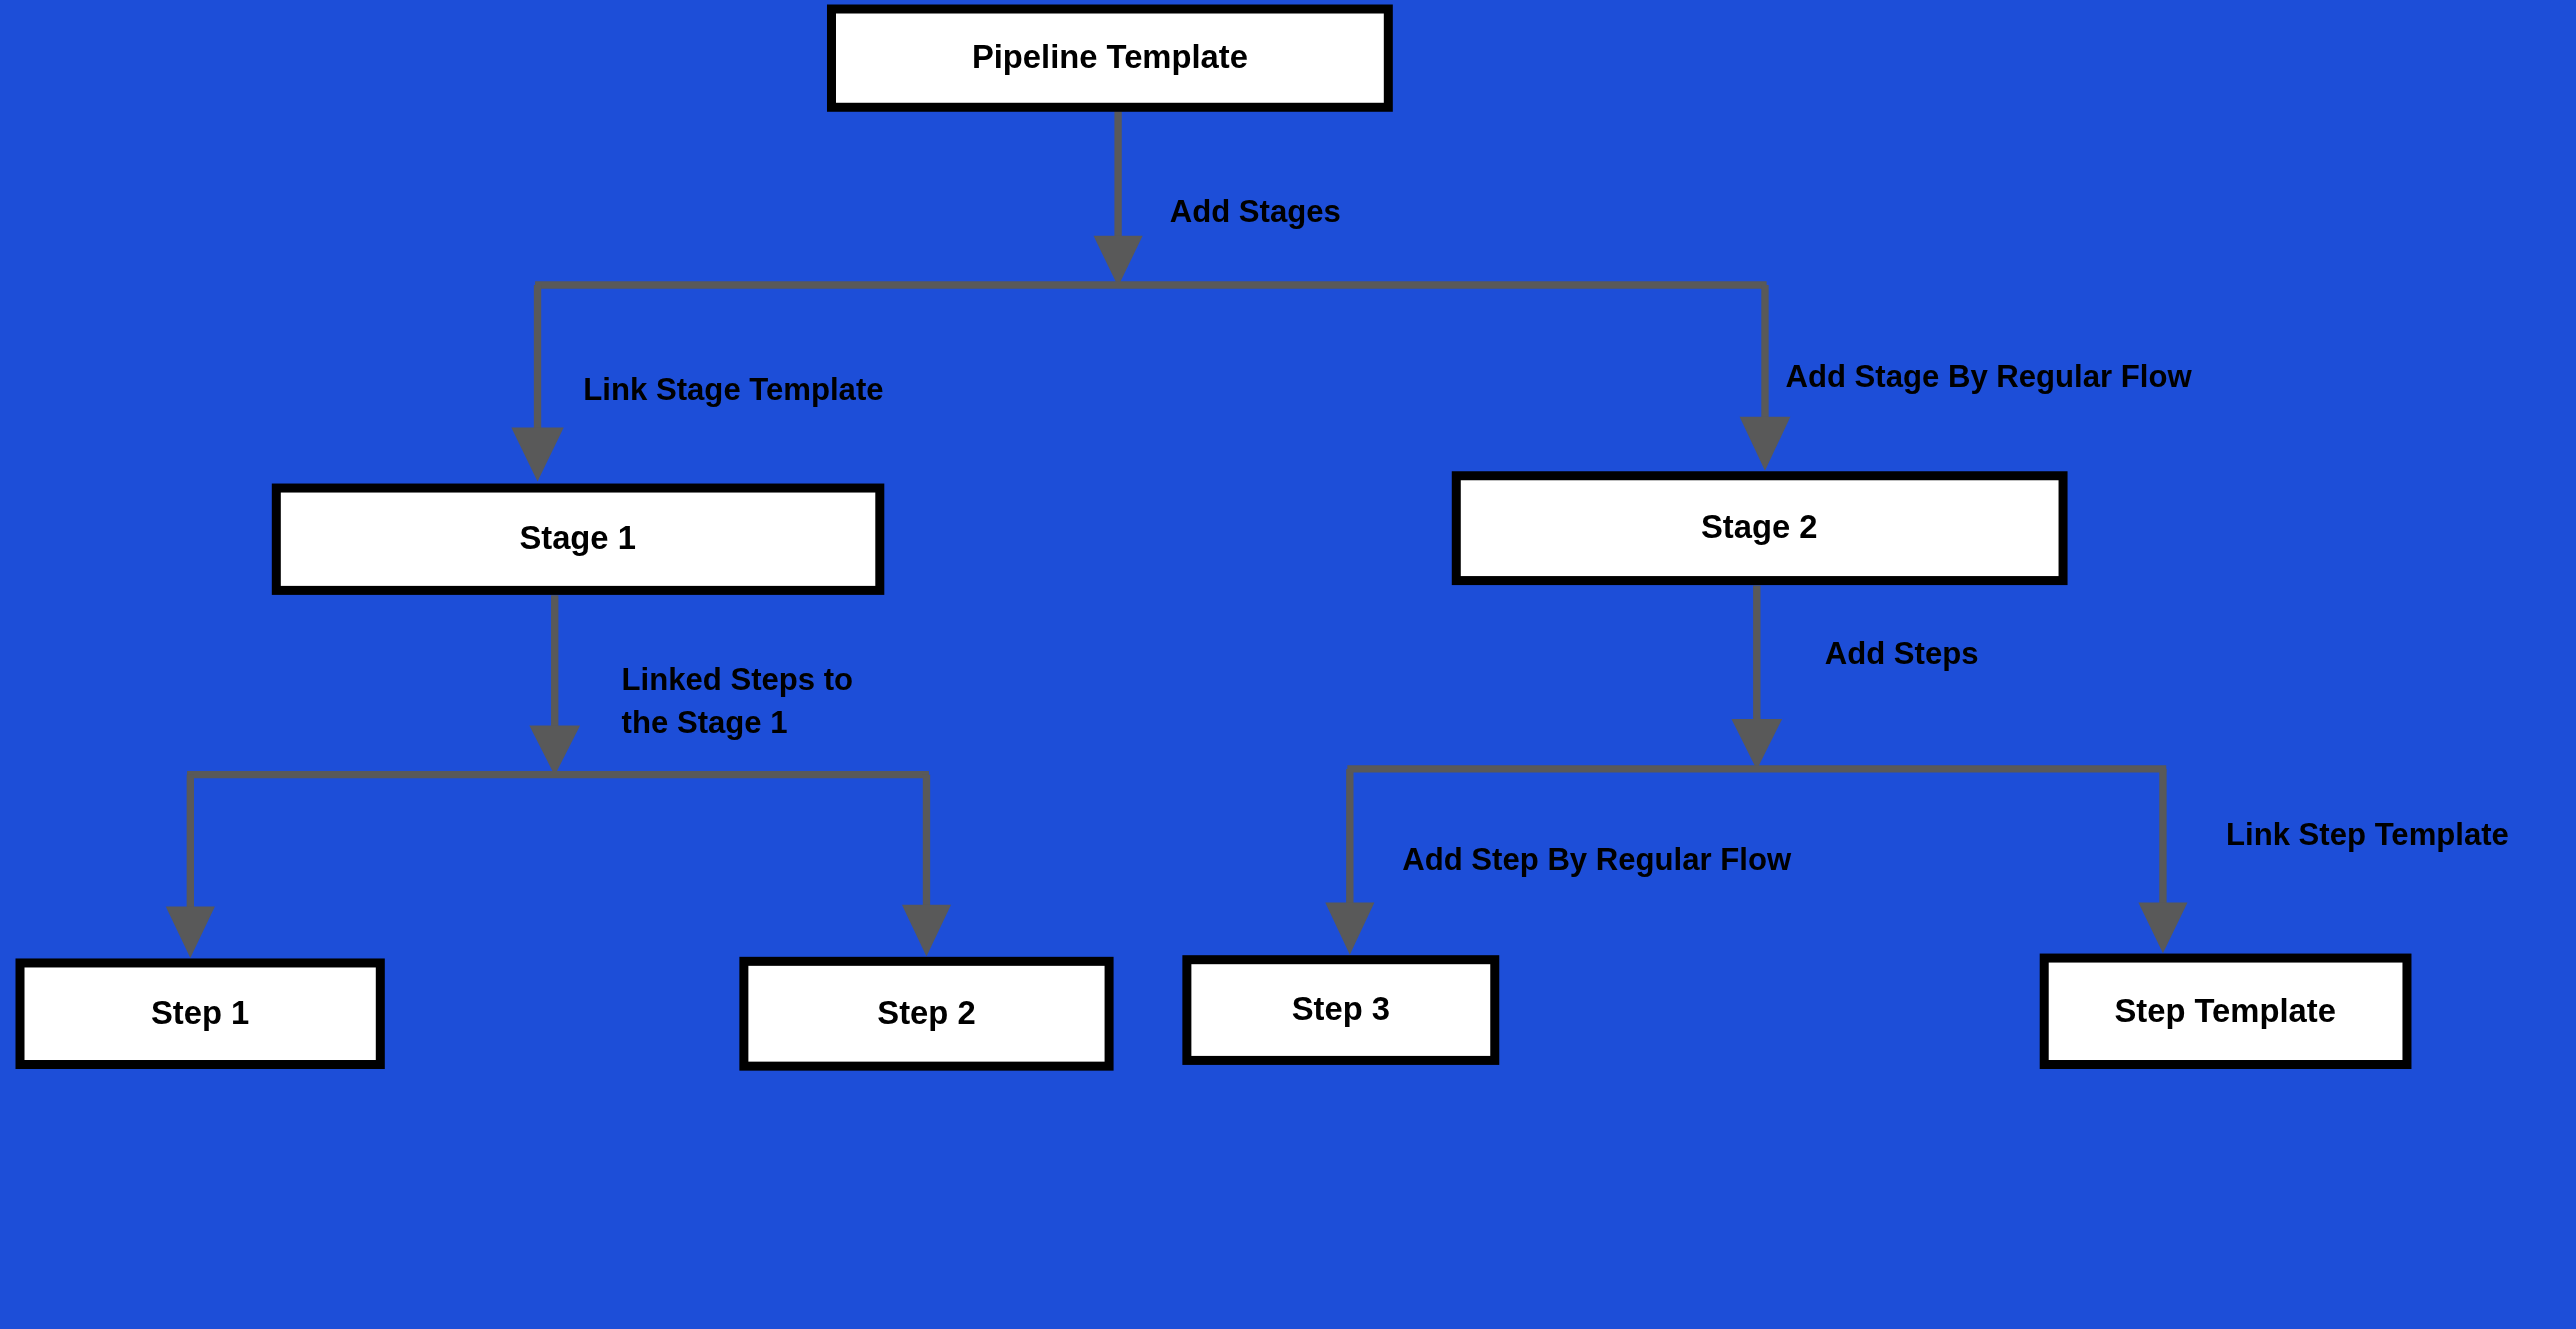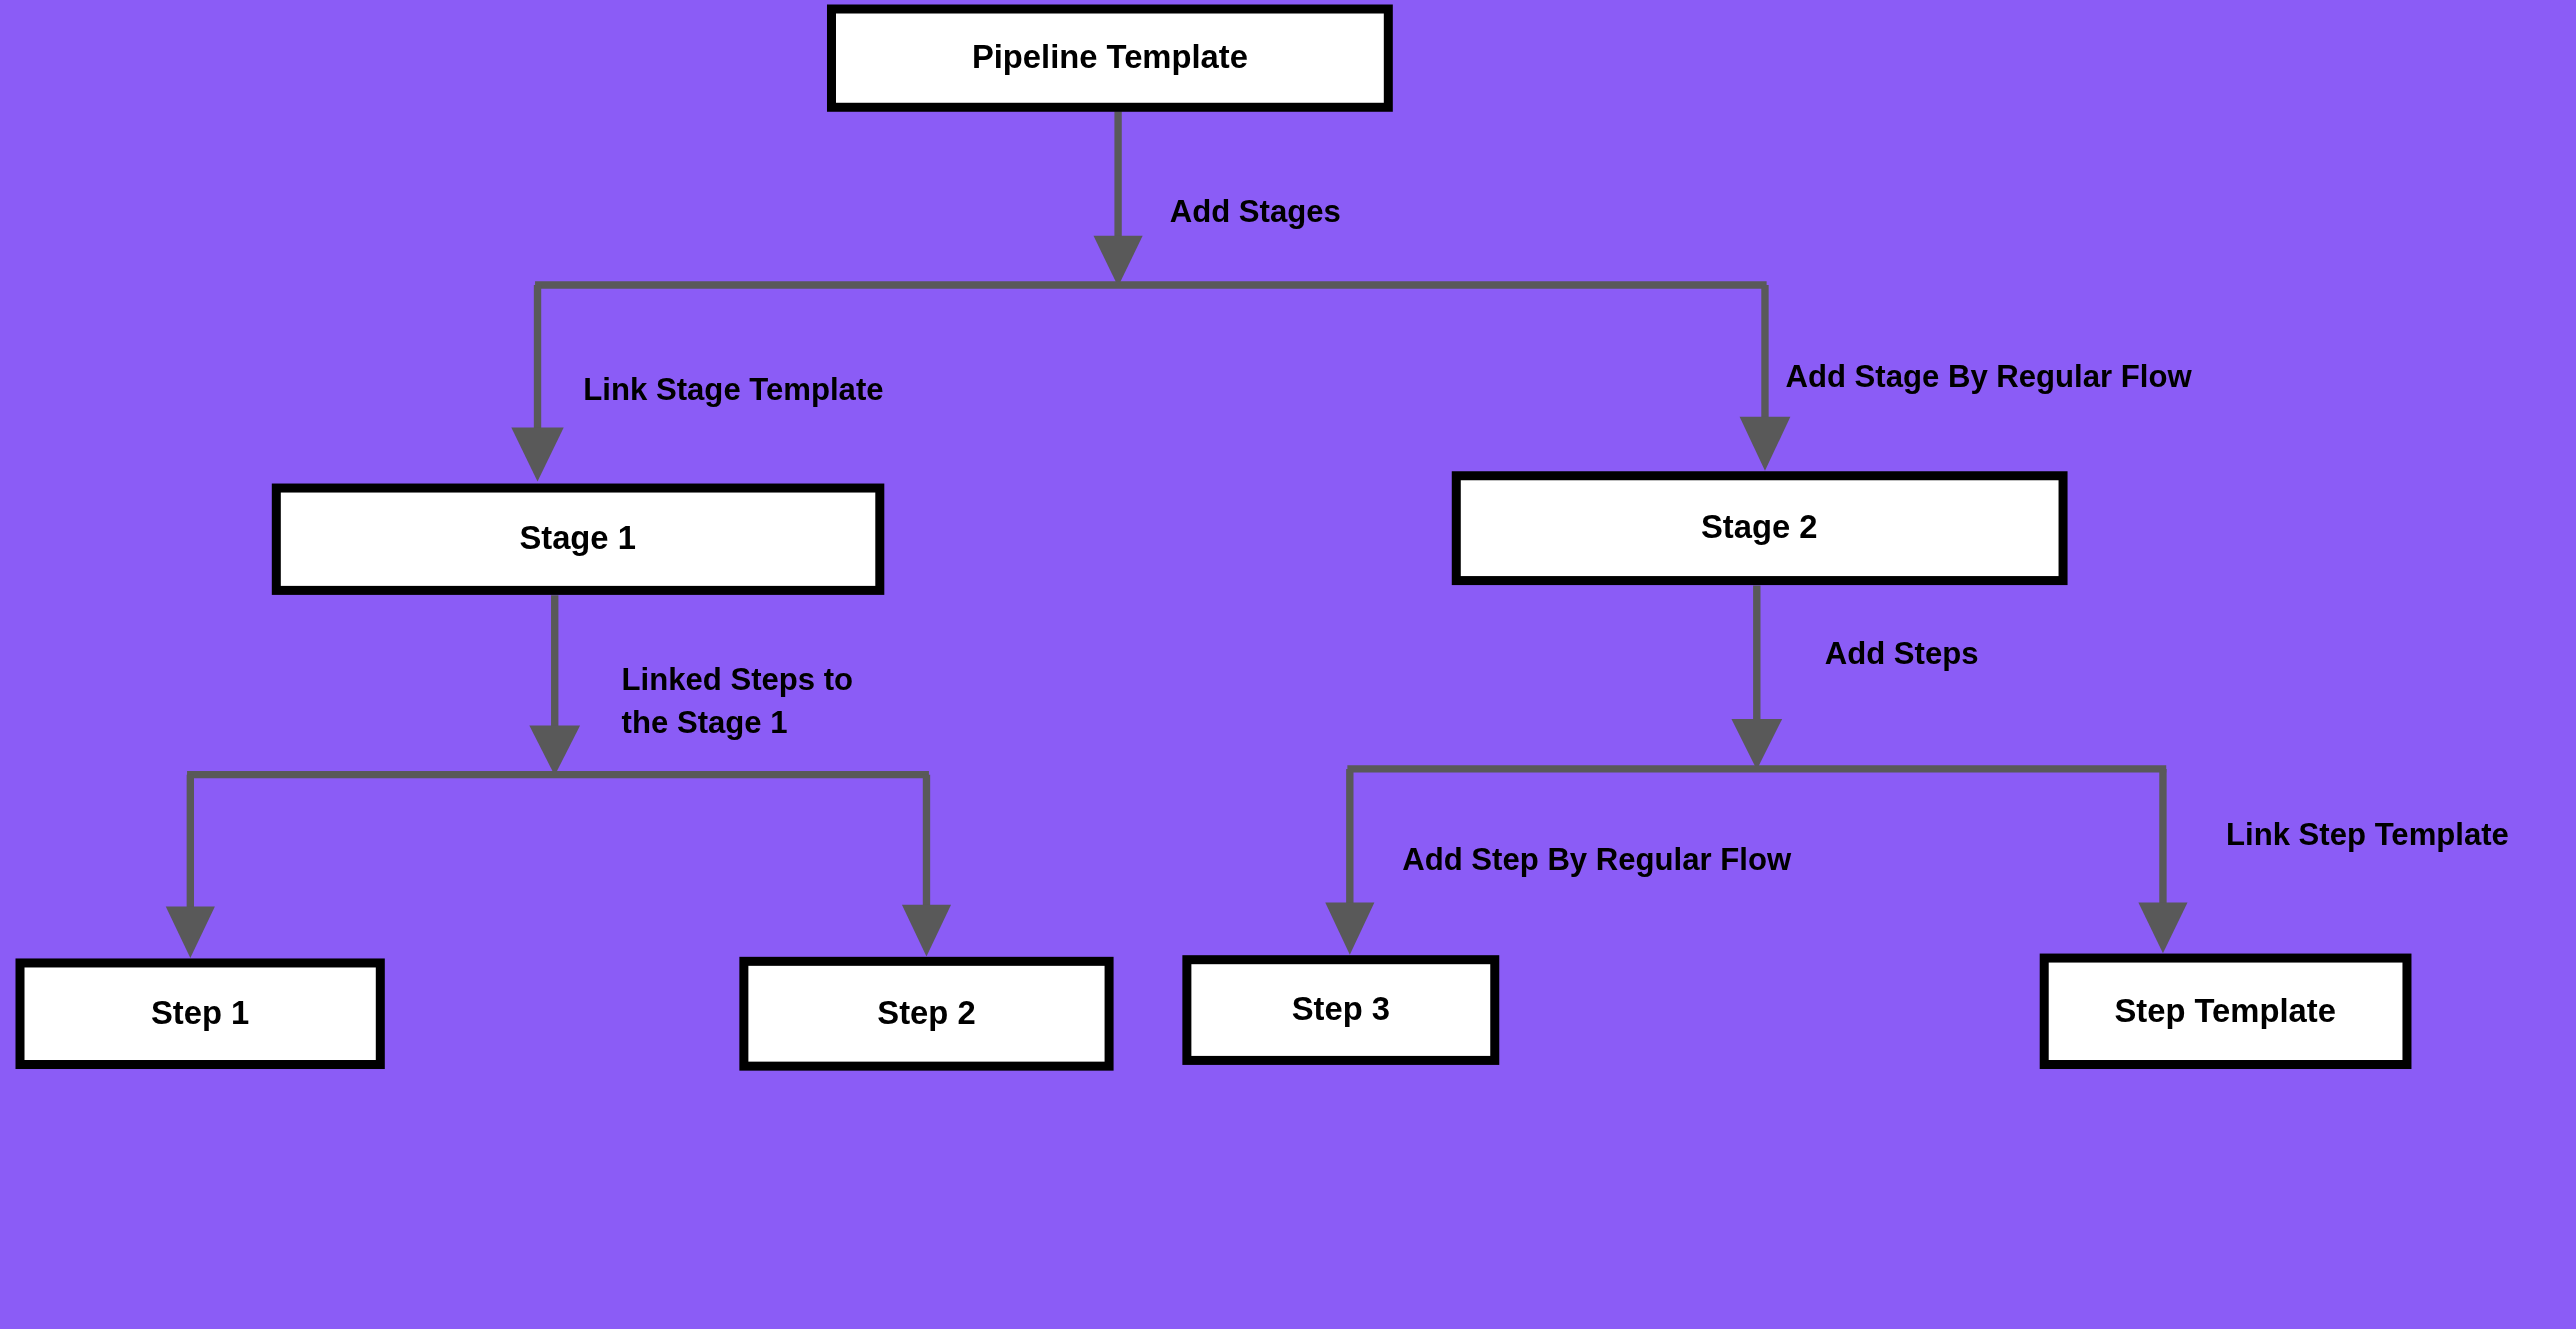--- a/index.html
+++ b/index.html
@@ -10,21 +10,21 @@
   body {
     width: 2576px;
     height: 1329px;
     overflow: hidden;
     font-family: "Liberation Sans", sans-serif;
   }
   #diagram-root {
     position: relative;
     width: 2576px;
     height: 1329px;
-    background: #8b5cf6;
+    background: #1d4ed8;
     text-decoration: underline;
   }
   svg.diagram-canvas {
     position: absolute;
     top: 0;
     left: 0;
     width: 2576px;
     height: 1329px;
     display: block;
   }

